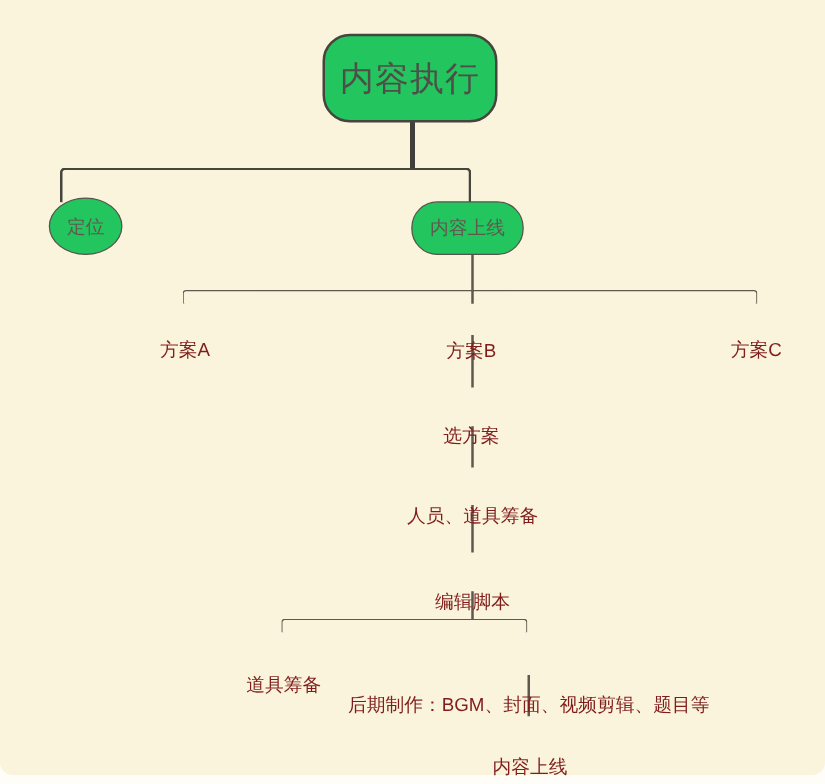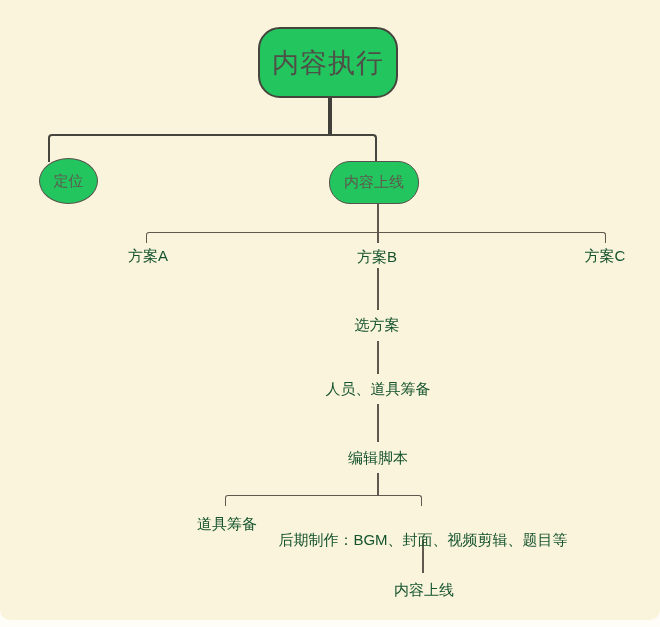--- a/index.html
+++ b/index.html
@@ -51,21 +51,21 @@
   .v-script-down{left:377px;top:473px;height:23px;}
   .tbar3{
     position:absolute;left:225px;top:495px;width:197px;height:11px;box-sizing:border-box;
     border-top:1.5px solid #5e584e;border-left:1.5px solid #5e584e;border-right:1.5px solid #5e584e;
     border-radius:3px 3px 0 0;
   }
   .v-to-launch{left:422px;top:540px;height:33px;}
   
   .lbl{
     position:absolute;transform:translate(-50%,-50%);
-    color:#14532d;font-size:15px;white-space:nowrap;
+    color:#7f1d1d;font-size:15px;white-space:nowrap;margin-top:24px;
   }
   .lbl-plan-a{left:148px;top:256px;}
   .lbl-plan-b{left:377px;top:257px;}
   .lbl-plan-c{left:605px;top:256px;}
   .lbl-select{left:377px;top:325px;font-family:Liberation Mono, monospace;}
   .lbl-prep{left:378px;top:389px;}
   .lbl-script{left:378px;top:458px;}
   .lbl-shoot{left:227px;top:524px;}
   .lbl-post{left:423px;top:540px;}
   .lbl-launch{left:424px;top:590px;}

